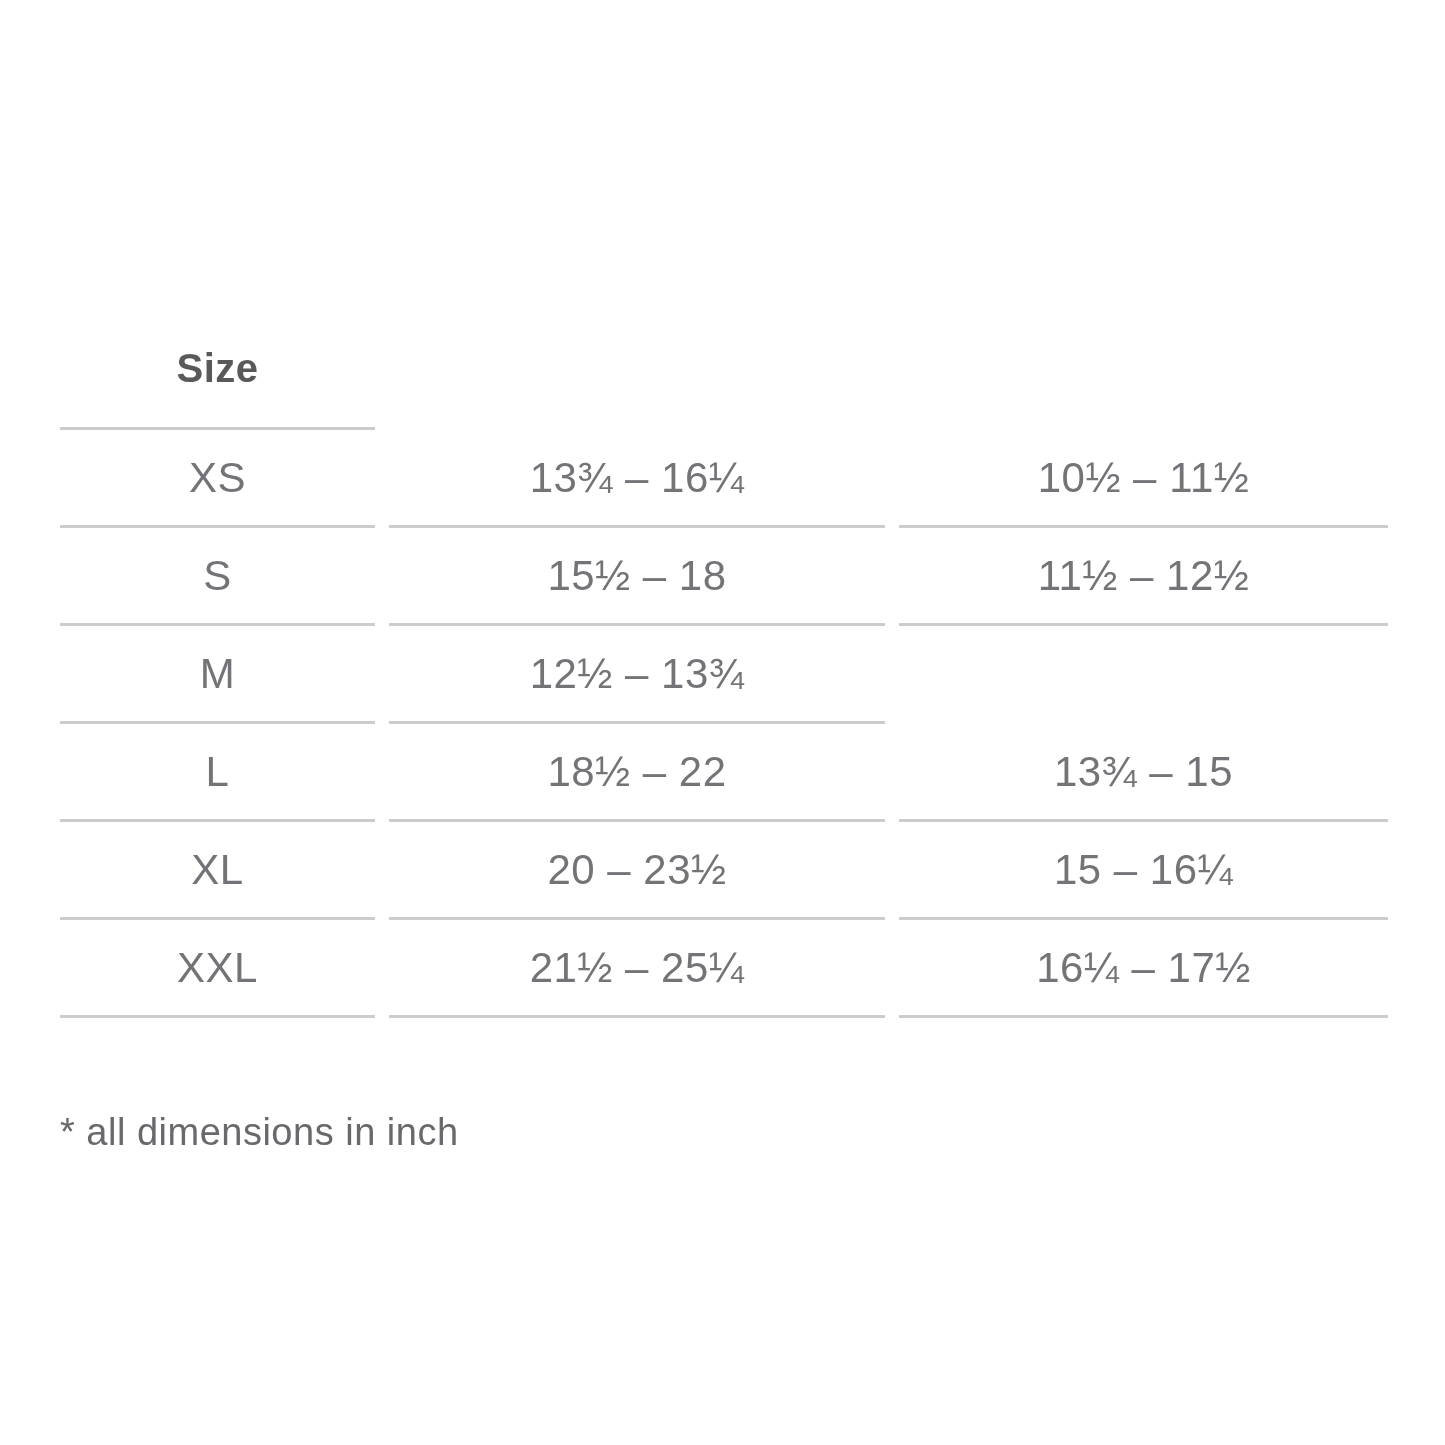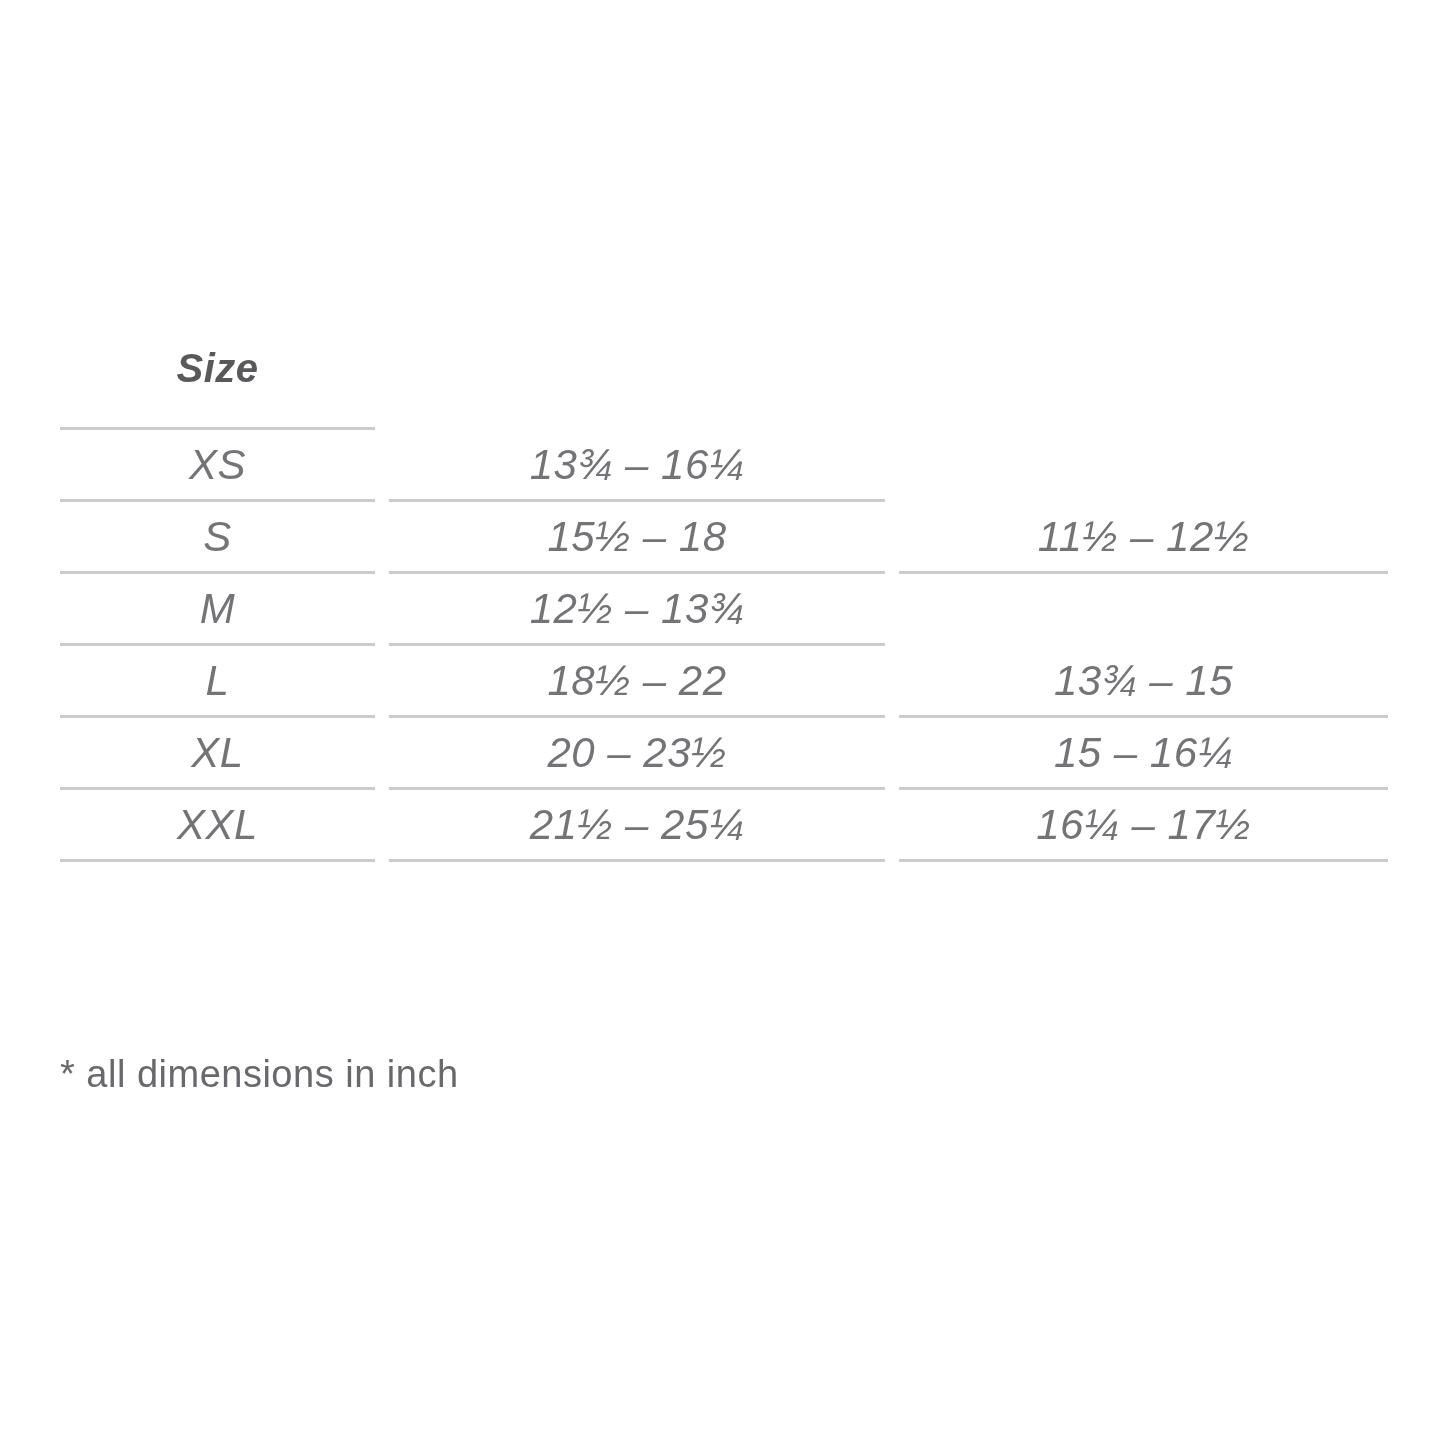--- a/index.html
+++ b/index.html
@@ -31,57 +31,57 @@
   .row {
     display: grid;
     grid-template-columns: 315px 496px 489px;
     column-gap: 14px;
   }
   .row .cell {
     display: flex;
     align-items: center;
     justify-content: center;
     border-bottom: 3px solid var(--line);
-    font-style: italic;
   }
   .row.header-row .cell {
     height: 120px;
     font-size: 40px;
     font-weight: bold;
     color: var(--header-text);
     letter-spacing: 0.5px;
   }
   .row.data-row .cell {
-    height: 72px;
+    height: 98px;
     font-size: 42px;
     font-weight: 400;
     color: var(--body-text);
     letter-spacing: 0.5px;
   }
   .footnote {
     position: absolute;
     left: 60px;
-    top: 1053px;
+    top: 1111px;
     font-size: 38px;
     color: var(--footnote-text);
     letter-spacing: 0.5px;
   }
 </style>
 </head>
 <body>
 
 <div class="size-chart">
 
   <div class="row header-row">
     <div class="cell">Size</div>
   </div>
 
   <div class="row data-row">
     <div class="cell">XS</div>
     <div class="cell">13¾ – 16¼</div>
+    <div class="cell">10½ – 11½</div>
   </div>
 
   <div class="row data-row">
     <div class="cell">S</div>
     <div class="cell">15½ – 18</div>
     <div class="cell">11½ – 12½</div>
   </div>
 
   <div class="row data-row">
     <div class="cell">M</div>

